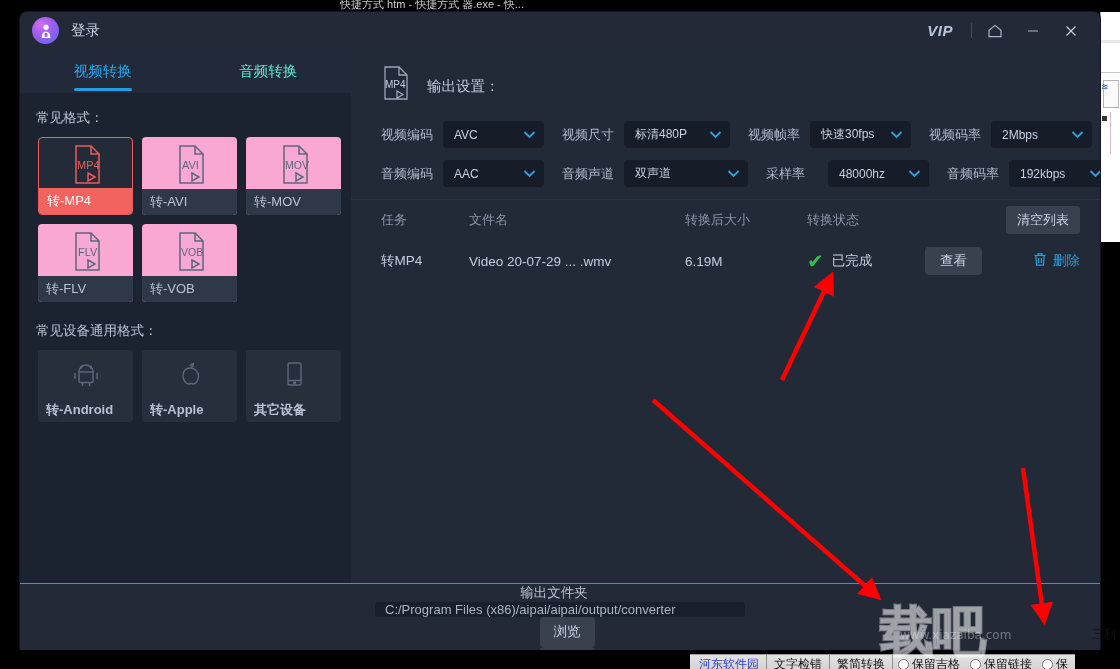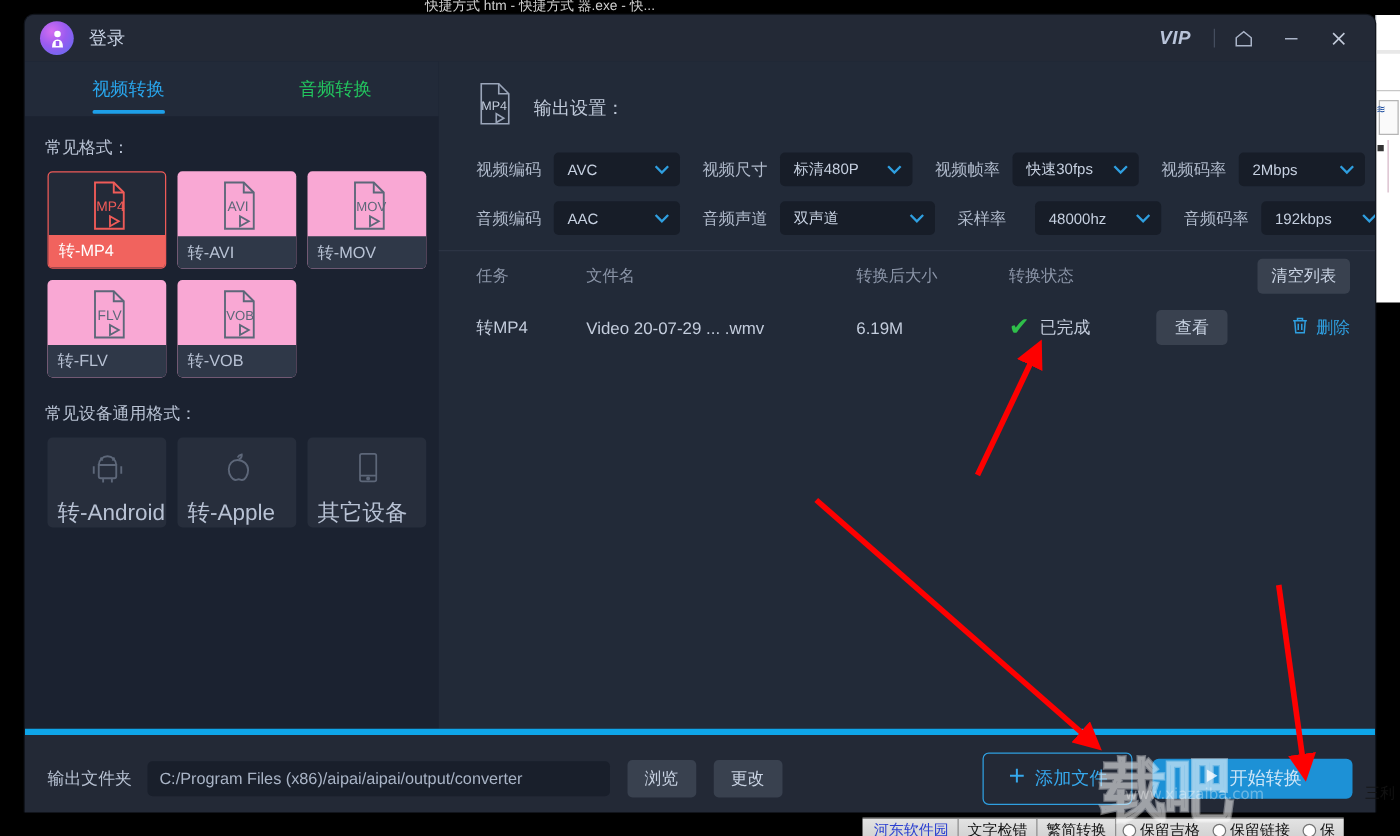--- a/index.html
+++ b/index.html
@@ -76,21 +76,21 @@
   .body { position:relative; height:608px; background:#1e2430; }
 
   
   .sidebar {
     position:absolute; left:0; top:0; width:331px; height:571px;
     background:#1b2230;
   }
   .tabs { display:flex; height:44px; background:#222a39; }
   .tab {
     flex:1; display:flex; align-items:center; justify-content:center;
-    font-size:14.5px; color:#22c55e; position:relative;
+    font-size:14.5px; color:#5eead4; position:relative;
   }
   .tab.active { color:#29a7ee; }
   .tab.active:after {
     content:""; position:absolute; bottom:2px; left:50%; transform:translateX(-50%);
     width:58px; height:3px; background:#1e9fe8; border-radius:2px;
   }
   .sec-title { color:#b9c3d4; font-size:13.5px; padding:16px 0 10px 16px; }
   .cards { display:flex; flex-wrap:wrap; gap:9px; padding:0 0 0 18px; }
   .card {
     width:95px; height:78px; background:#f9a8d4; border-radius:4px;
@@ -100,21 +100,21 @@
   .card .ic { flex:1; display:flex; align-items:center; justify-content:center; padding-top:4px;}
   .card .lbl {
     width:100%; height:26px; background:#2f3848; color:#b8c2d4;
     font-size:13px; display:flex; align-items:center; padding-left:8px;
   }
   .card.selected { background:#232a38; border:1px solid #ef5b58; }
   .card.selected .lbl { background:#f1635e; color:#fff; }
   .cards2 { display:flex; gap:9px; padding:0 0 0 18px; }
   .card2 { width:95px; height:72px; background:#272e3c; border-radius:4px; display:flex; flex-direction:column; align-items:center; overflow:hidden;}
   .card2 .ic { flex:1; display:flex; align-items:center; justify-content:center; }
-  .card2 .lbl { width:100%; height:24px; color:#b8c2d4; font-size:18px; display:flex; align-items:center; padding-left:8px;}
+  .card2 .lbl { width:100%; height:24px; color:#b8c2d4; font-size:13px; display:flex; align-items:center; padding-left:8px;font-weight:bold;}
 
   
   .right { position:absolute; left:331px; top:0; right:0; height:571px; background:#222a38; }
   .out-head { display:flex; align-items:center; padding:16px 0 0 30px; gap:14px; }
   .out-head .txt { color:#c0cada; font-size:14.5px; }
   .rows { padding:14px 0 0 30px; }
   .frow { display:flex; align-items:center; margin-bottom:12px; }
   .fld { display:flex; align-items:center; margin-right:18px; }
   .fld .flabel { color:#b0bacb; font-size:13px; width:62px; }
   .sel {
@@ -137,22 +137,22 @@
   .trow { display:flex; align-items:center; height:42px; color:#c4cddd; font-size:13.5px; }
   .trow .c1{width:88px;} .trow .c2{width:216px;} .trow .c3{width:122px;}
   .trow .c4{width:118px; display:flex; align-items:center; gap:8px;}
   .okmark { color:#2fbf4a; font-size:20px; line-height:1; font-weight:bold; }
   .viewbtn { background:#39414f; color:#c8d2e2; font-size:13.5px; border-radius:4px; padding:5px 15px; }
   .delwrap { margin-left:auto; display:flex; align-items:center; gap:6px; color:#2f9fe0; font-size:13.5px; }
 
   
   .botbar {
     position:absolute; left:0; bottom:0; width:100%; height:74px;
-    background:#232936; border-top:5px solid #0ea5e9;
-    display:flex; align-items:center; padding:0 18px 0 18px;
+    background:#232936; border-top:1px solid #0ea5e9;
+    display:flex; align-items:center; padding:0 18px 0 18px;flex-direction:column;
   }
   .outlabel { color:#b7c1d2; font-size:13.5px; margin-right:12px; }
   .pathbox {
     background:#191f2b; border-radius:4px; height:28px; width:370px;
     display:flex; align-items:center; padding:0 10px;
     color:#a9b4c6; font-size:13px;
   }
   .smallbtn {
     background:#39414f; color:#c8d2e2; font-size:13.5px; border-radius:4px;
     padding:6px 14px; margin-left:14px;

